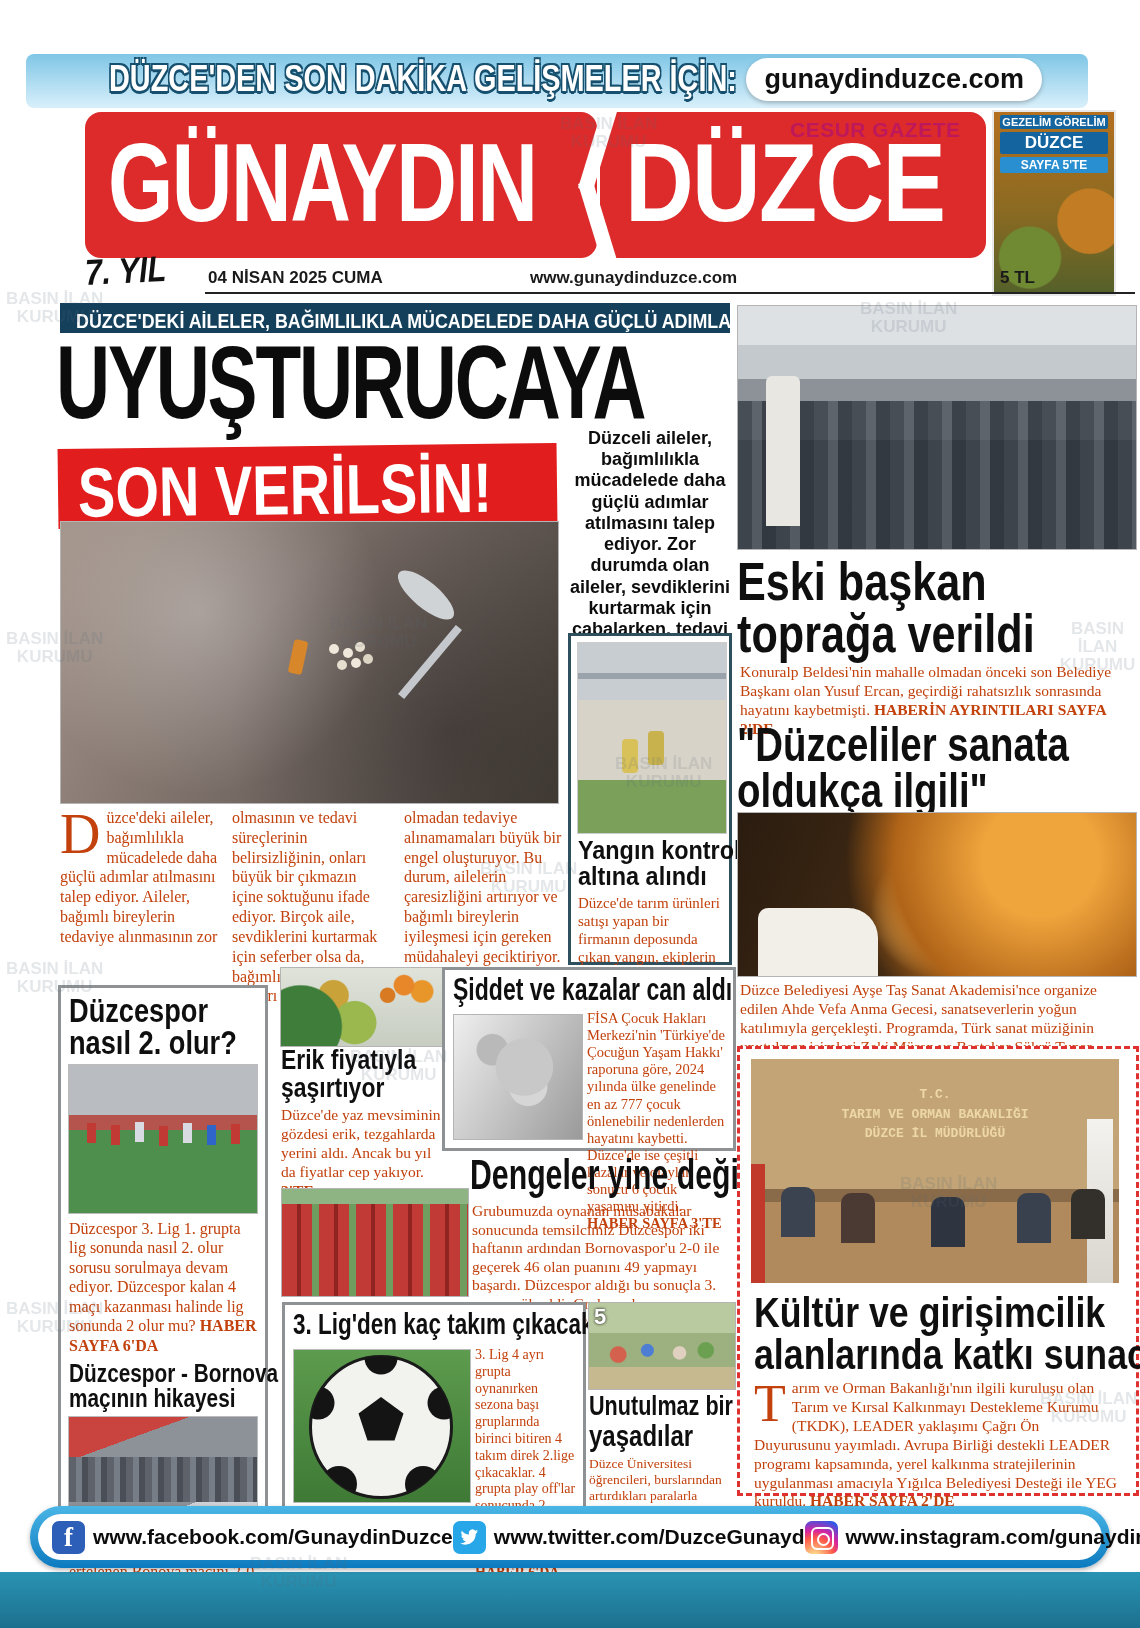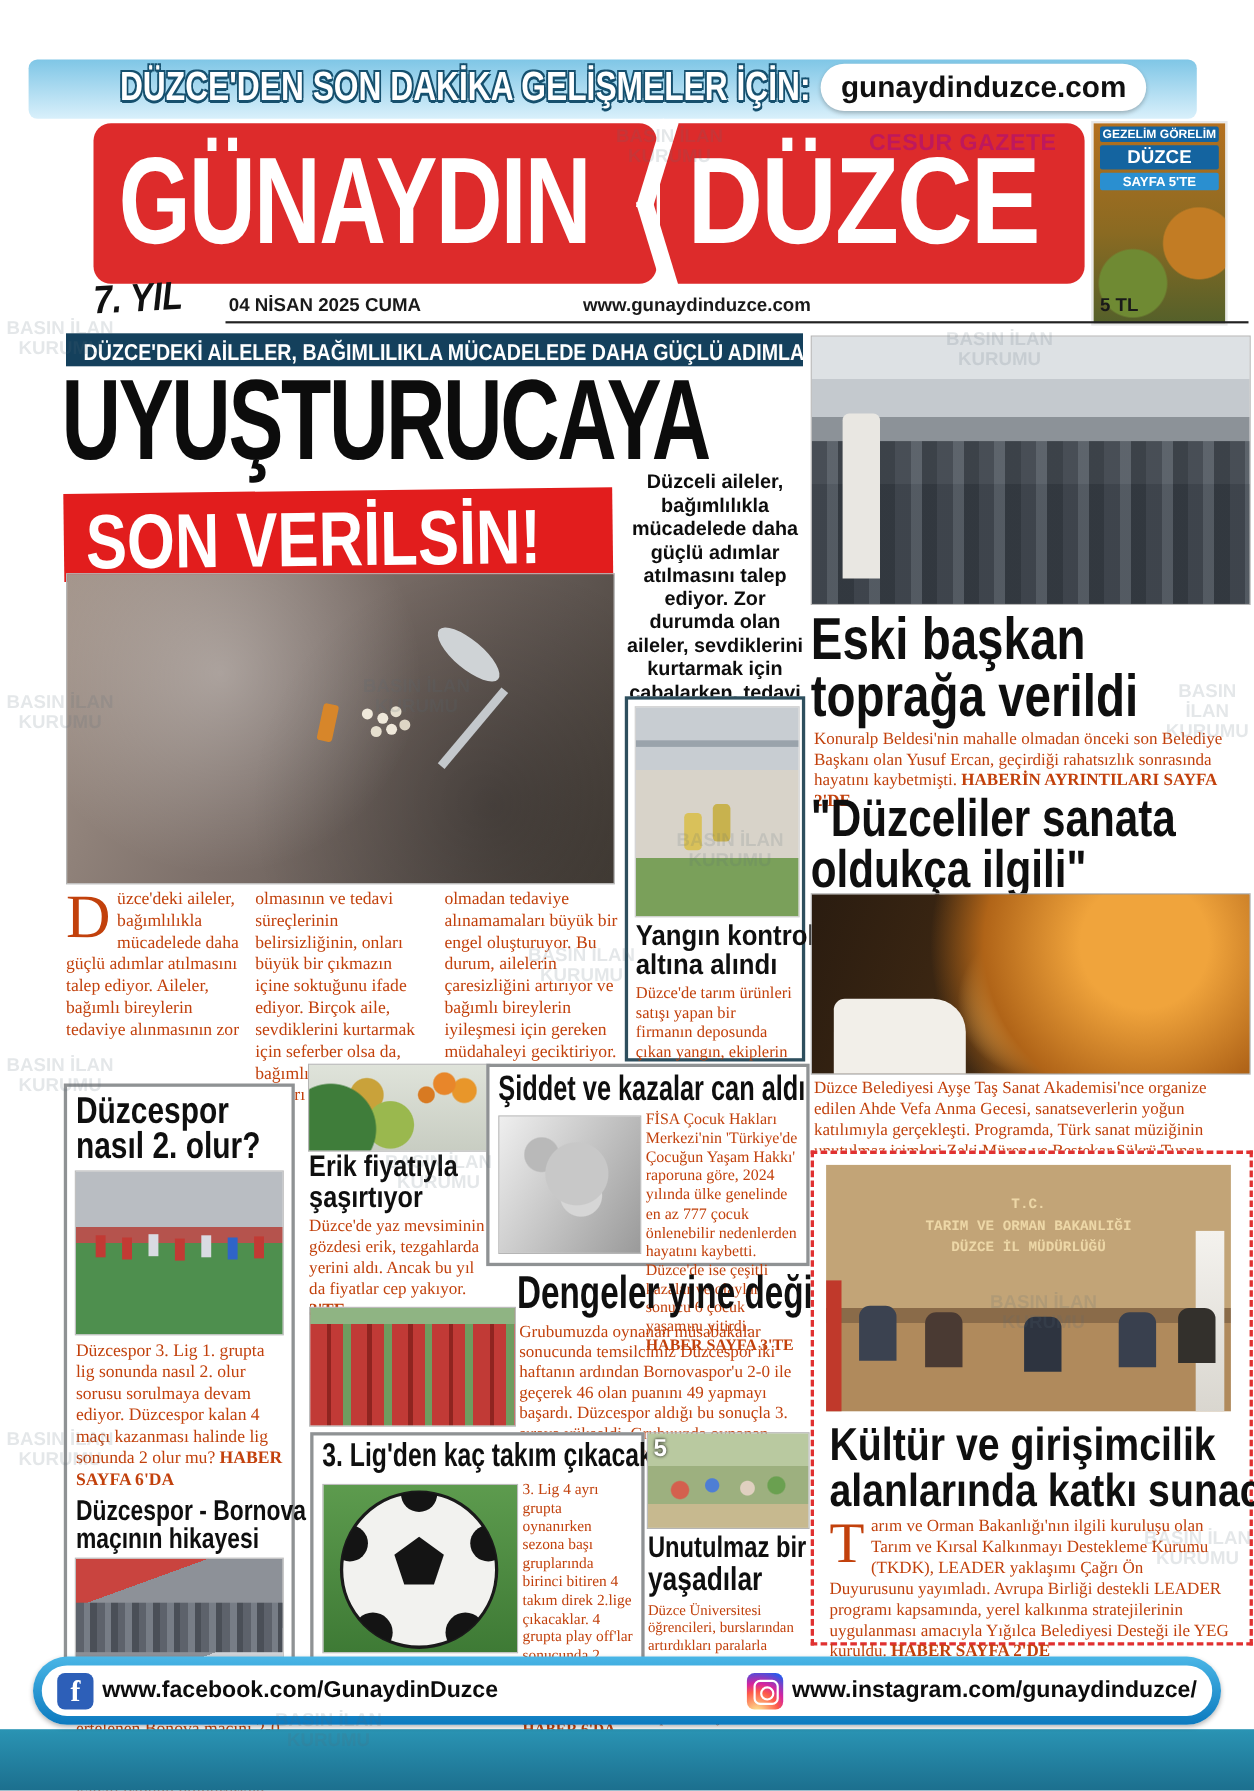--- a/index.html
+++ b/index.html
@@ -293,20 +293,28 @@
   </div>
 
   <div id="tealband"></div>
   <div id="footbar">
     <div id="footpill">
       <div class="fseg">
         <span class="icn" id="fbicn">f</span>
         <span>www.facebook.com/GunaydinDuzce</span>
       </div>
       <div class="fseg">
+        <span class="icn" id="twicn">
+          <svg width="22" height="22" viewBox="0 0 24 24">
+              <path fill="#fff" d="M22 5.8c-.7.3-1.5.5-2.3.6.8-.5 1.4-1.3 1.7-2.2-.8.5-1.6.8-2.5 1A3.9 3.9 0 0 0 12 8.5c0 .3 0 .6.1.9-3.2-.2-6.1-1.7-8-4.1-.3.6-.5 1.3-.5 2 0 1.4.7 2.6 1.8 3.3-.7 0-1.3-.2-1.8-.5v.1c0 1.9 1.3 3.5 3.1 3.8-.3.1-.7.1-1 .1-.2 0-.5 0-.7-.1.5 1.6 2 2.7 3.7 2.7A7.9 7.9 0 0 1 2 18.6a11.2 11.2 0 0 0 6 1.8c7.3 0 11.3-6 11.3-11.3v-.5c.8-.6 1.4-1.3 1.7-2.1z"></path>
+            </svg>
+        </span>
+        <span>www.twitter.com/DuzceGunayd</span>
+      </div>
+      <div class="fseg">
         <span class="icn" id="igicn">
             <span class="sq"></span>
             <span class="ci"></span>
           </span>
         <span>www.instagram.com/gunaydinduzce/</span>
       </div>
     </div>
   </div>
 
 <div class="wm" style="left: 6px; top: 290px;">BASIN İLAN<br>KURUMU</div>

